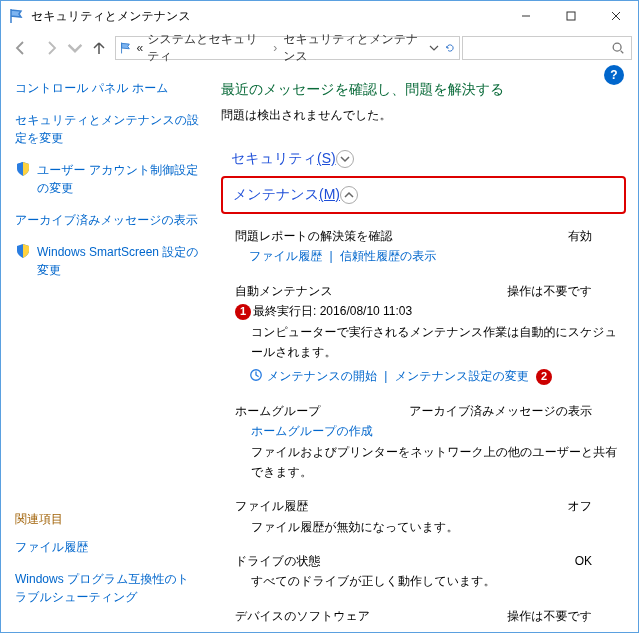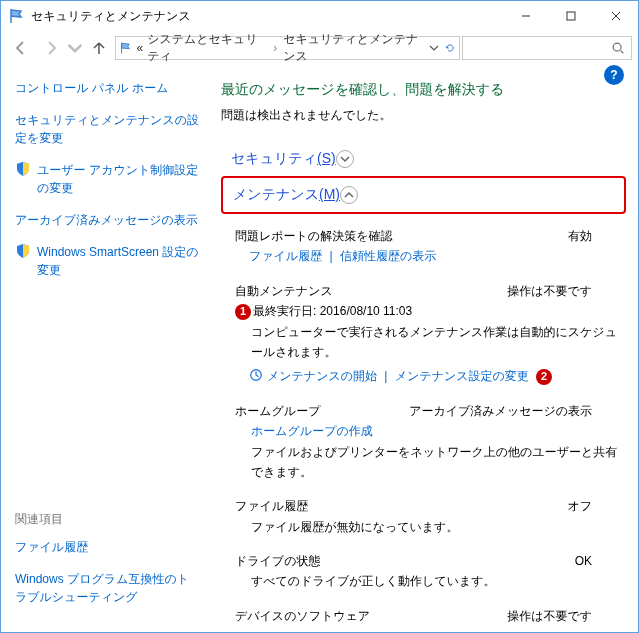--- a/index.html
+++ b/index.html
@@ -92,21 +92,21 @@
   }
   .side-link .txt { cursor: pointer; }
   .shield-sm { width: 16px; height: 16px; flex-shrink: 0; }
   .side-footer {
     position: absolute;
     bottom: 12px;
     left: 14px;
     right: 10px;
   }
   .side-footer .hdr {
-    color: #737373;
+    color: #a16207;
     margin-bottom: 10px;
   }
   .main {
     flex: 1;
     padding: 6px 12px 0 10px;
     overflow: hidden;
     position: relative;
   }
   .help-badge {
     position: absolute;

